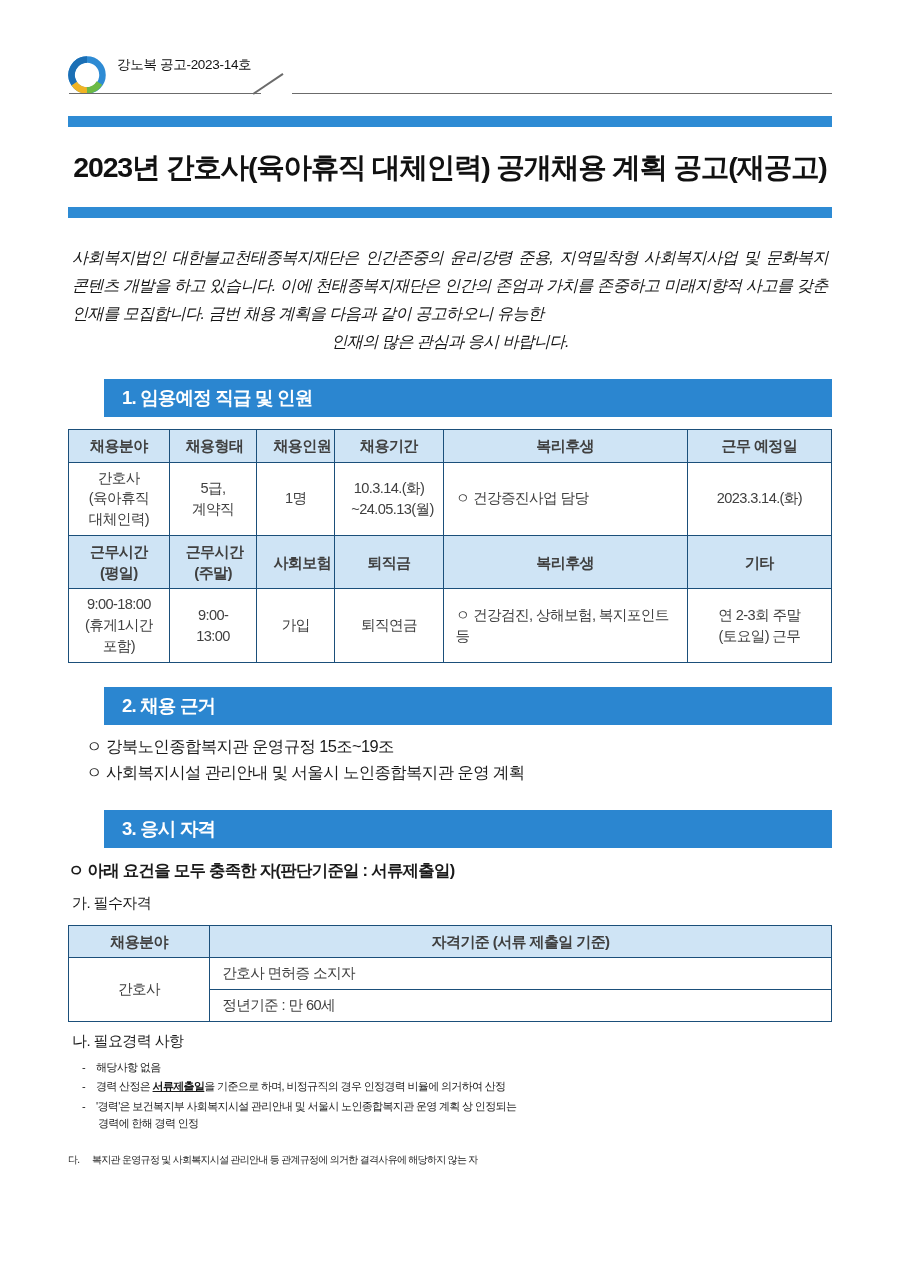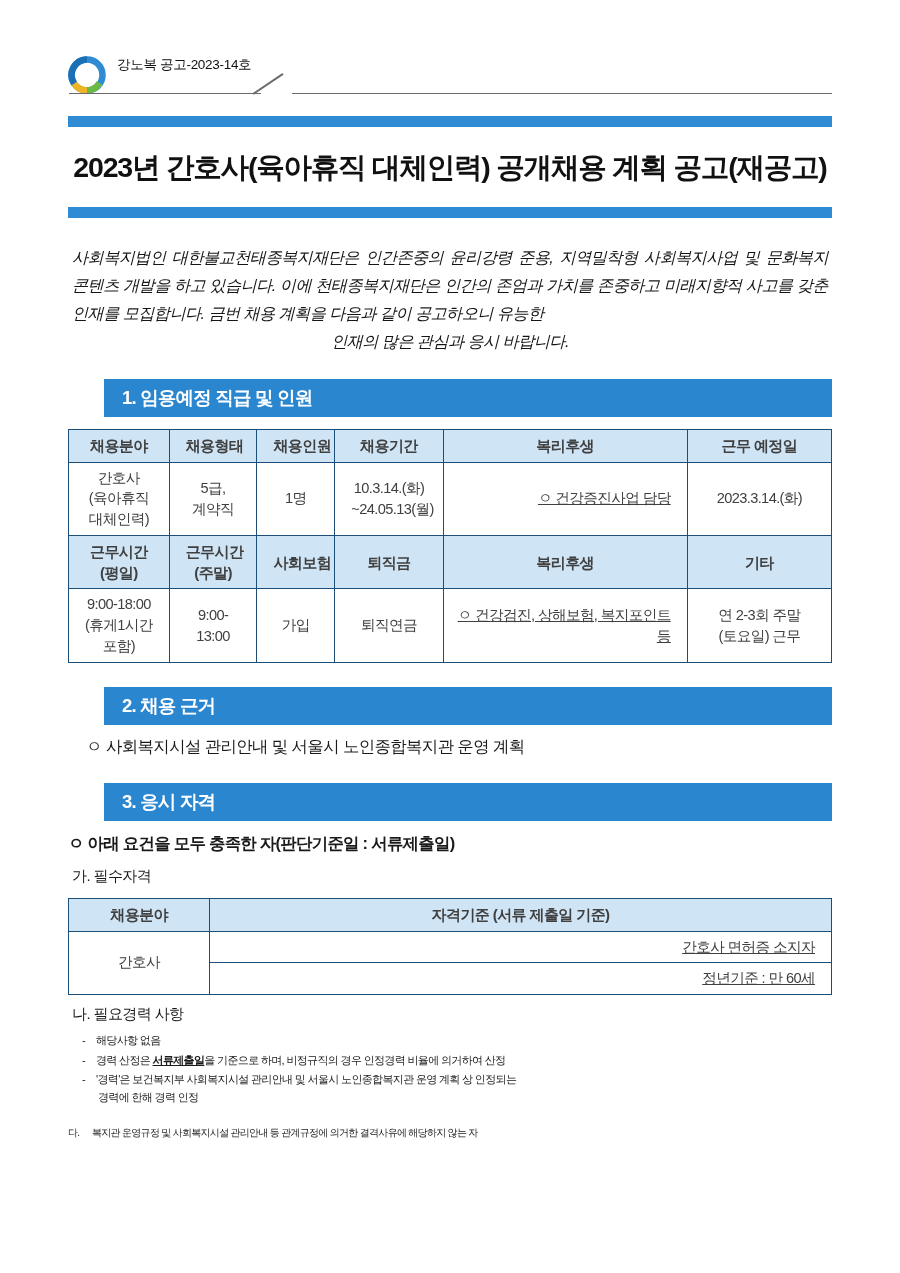--- a/index.html
+++ b/index.html
@@ -138,23 +138,22 @@
     line-height: 1.42;
     color: #404040;
     word-break: keep-all;
   }
   table.doc th {
     background: #cfe4f5;
     font-weight: bold;
     font-size: 15px;
   }
   table.doc td.left {
-    text-align: right;
+    text-align: left;
     padding-left: 12px;
-    text-decoration: underline;
   }
   .cellmulti span { display: block; }
 
   
   .bullets {
     margin: 8px 68px 0 86px;
     font-size: 16.4px;
     line-height: 1.62;
     letter-spacing: -0.6px;
   }
@@ -293,20 +292,23 @@
             <span>(토요일) 근무</span>
           </td>
         </tr>
       </tbody>
     </table>
   </div>
 
   <div class="section-bar">2. 채용 근거</div>
   <div class="bullets">
     <span class="row">
+      <span class="mark">ㅇ</span><span>강북노인종합복지관 운영규정 15조~19조</span>
+    </span>
+    <span class="row">
       <span class="mark">ㅇ</span><span>사회복지시설 관리안내 및 서울시 노인종합복지관 운영 계획</span>
     </span>
   </div>
 
   <div class="section-bar">3. 응시 자격</div>
 
   <div class="qual-lead">ㅇ 아래 요건을 모두 충족한 자(판단기준일 : 서류제출일)</div>
   <div class="sub-label">가. 필수자격</div>
 
   <div class="tbl-wrap">

